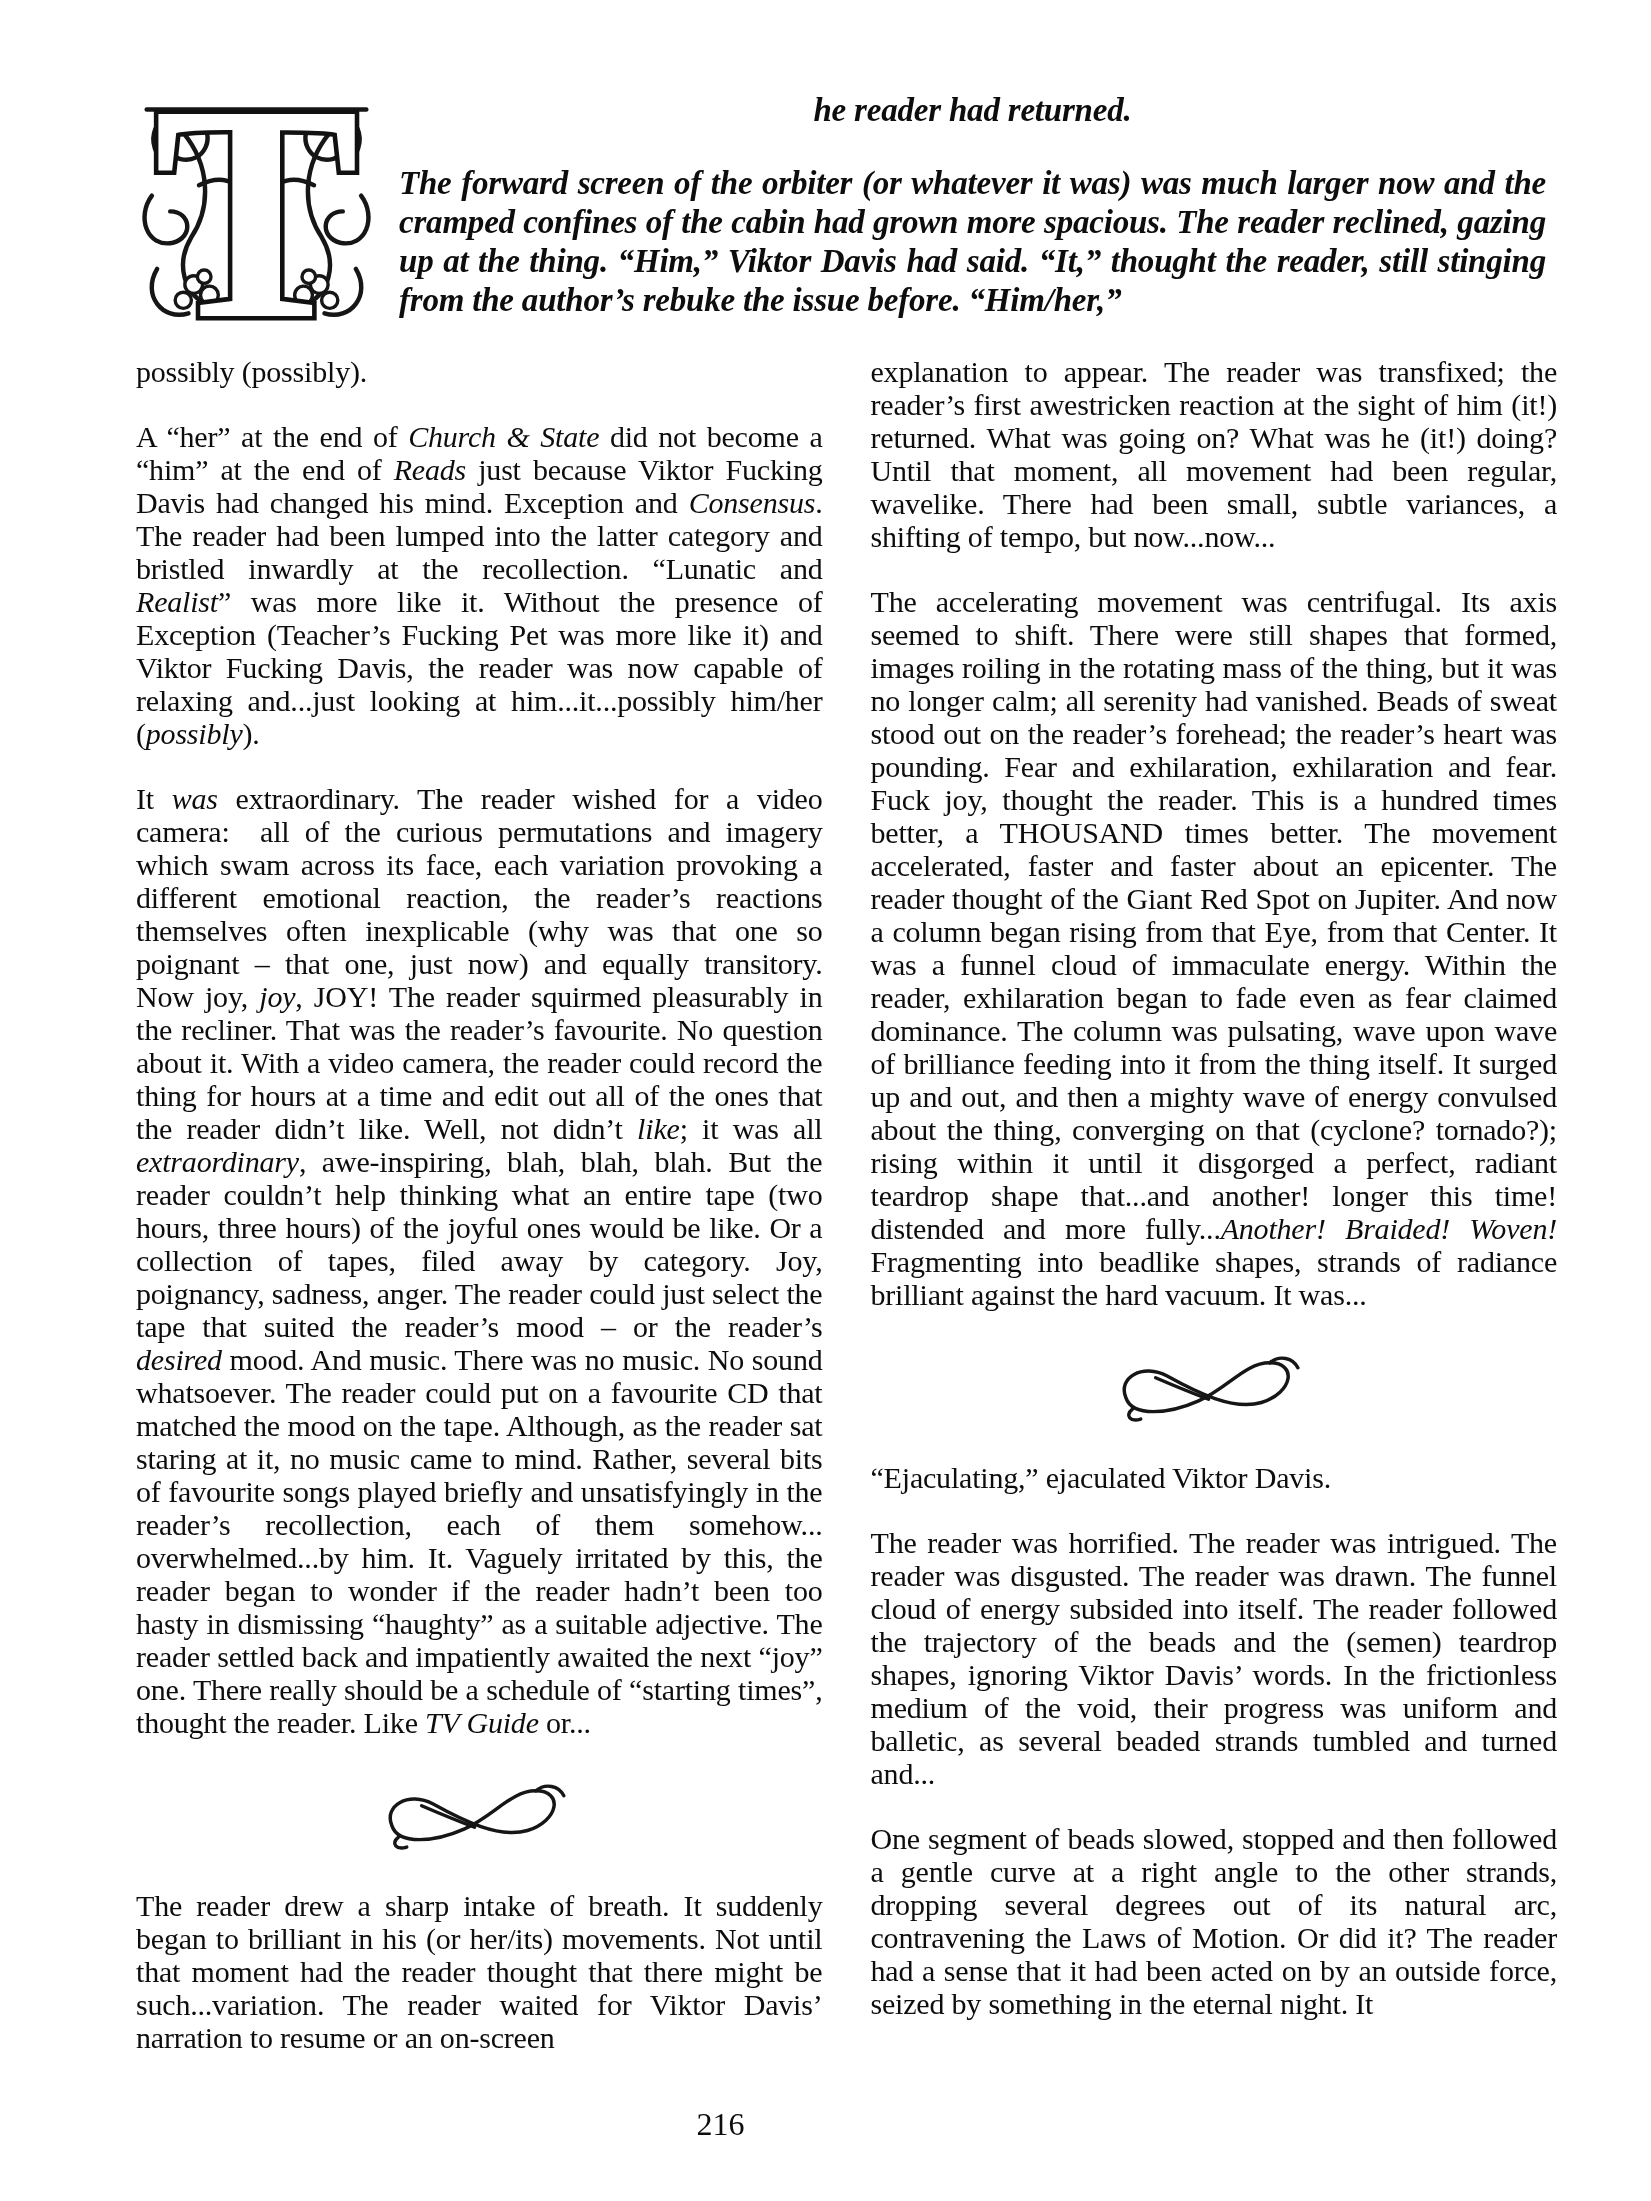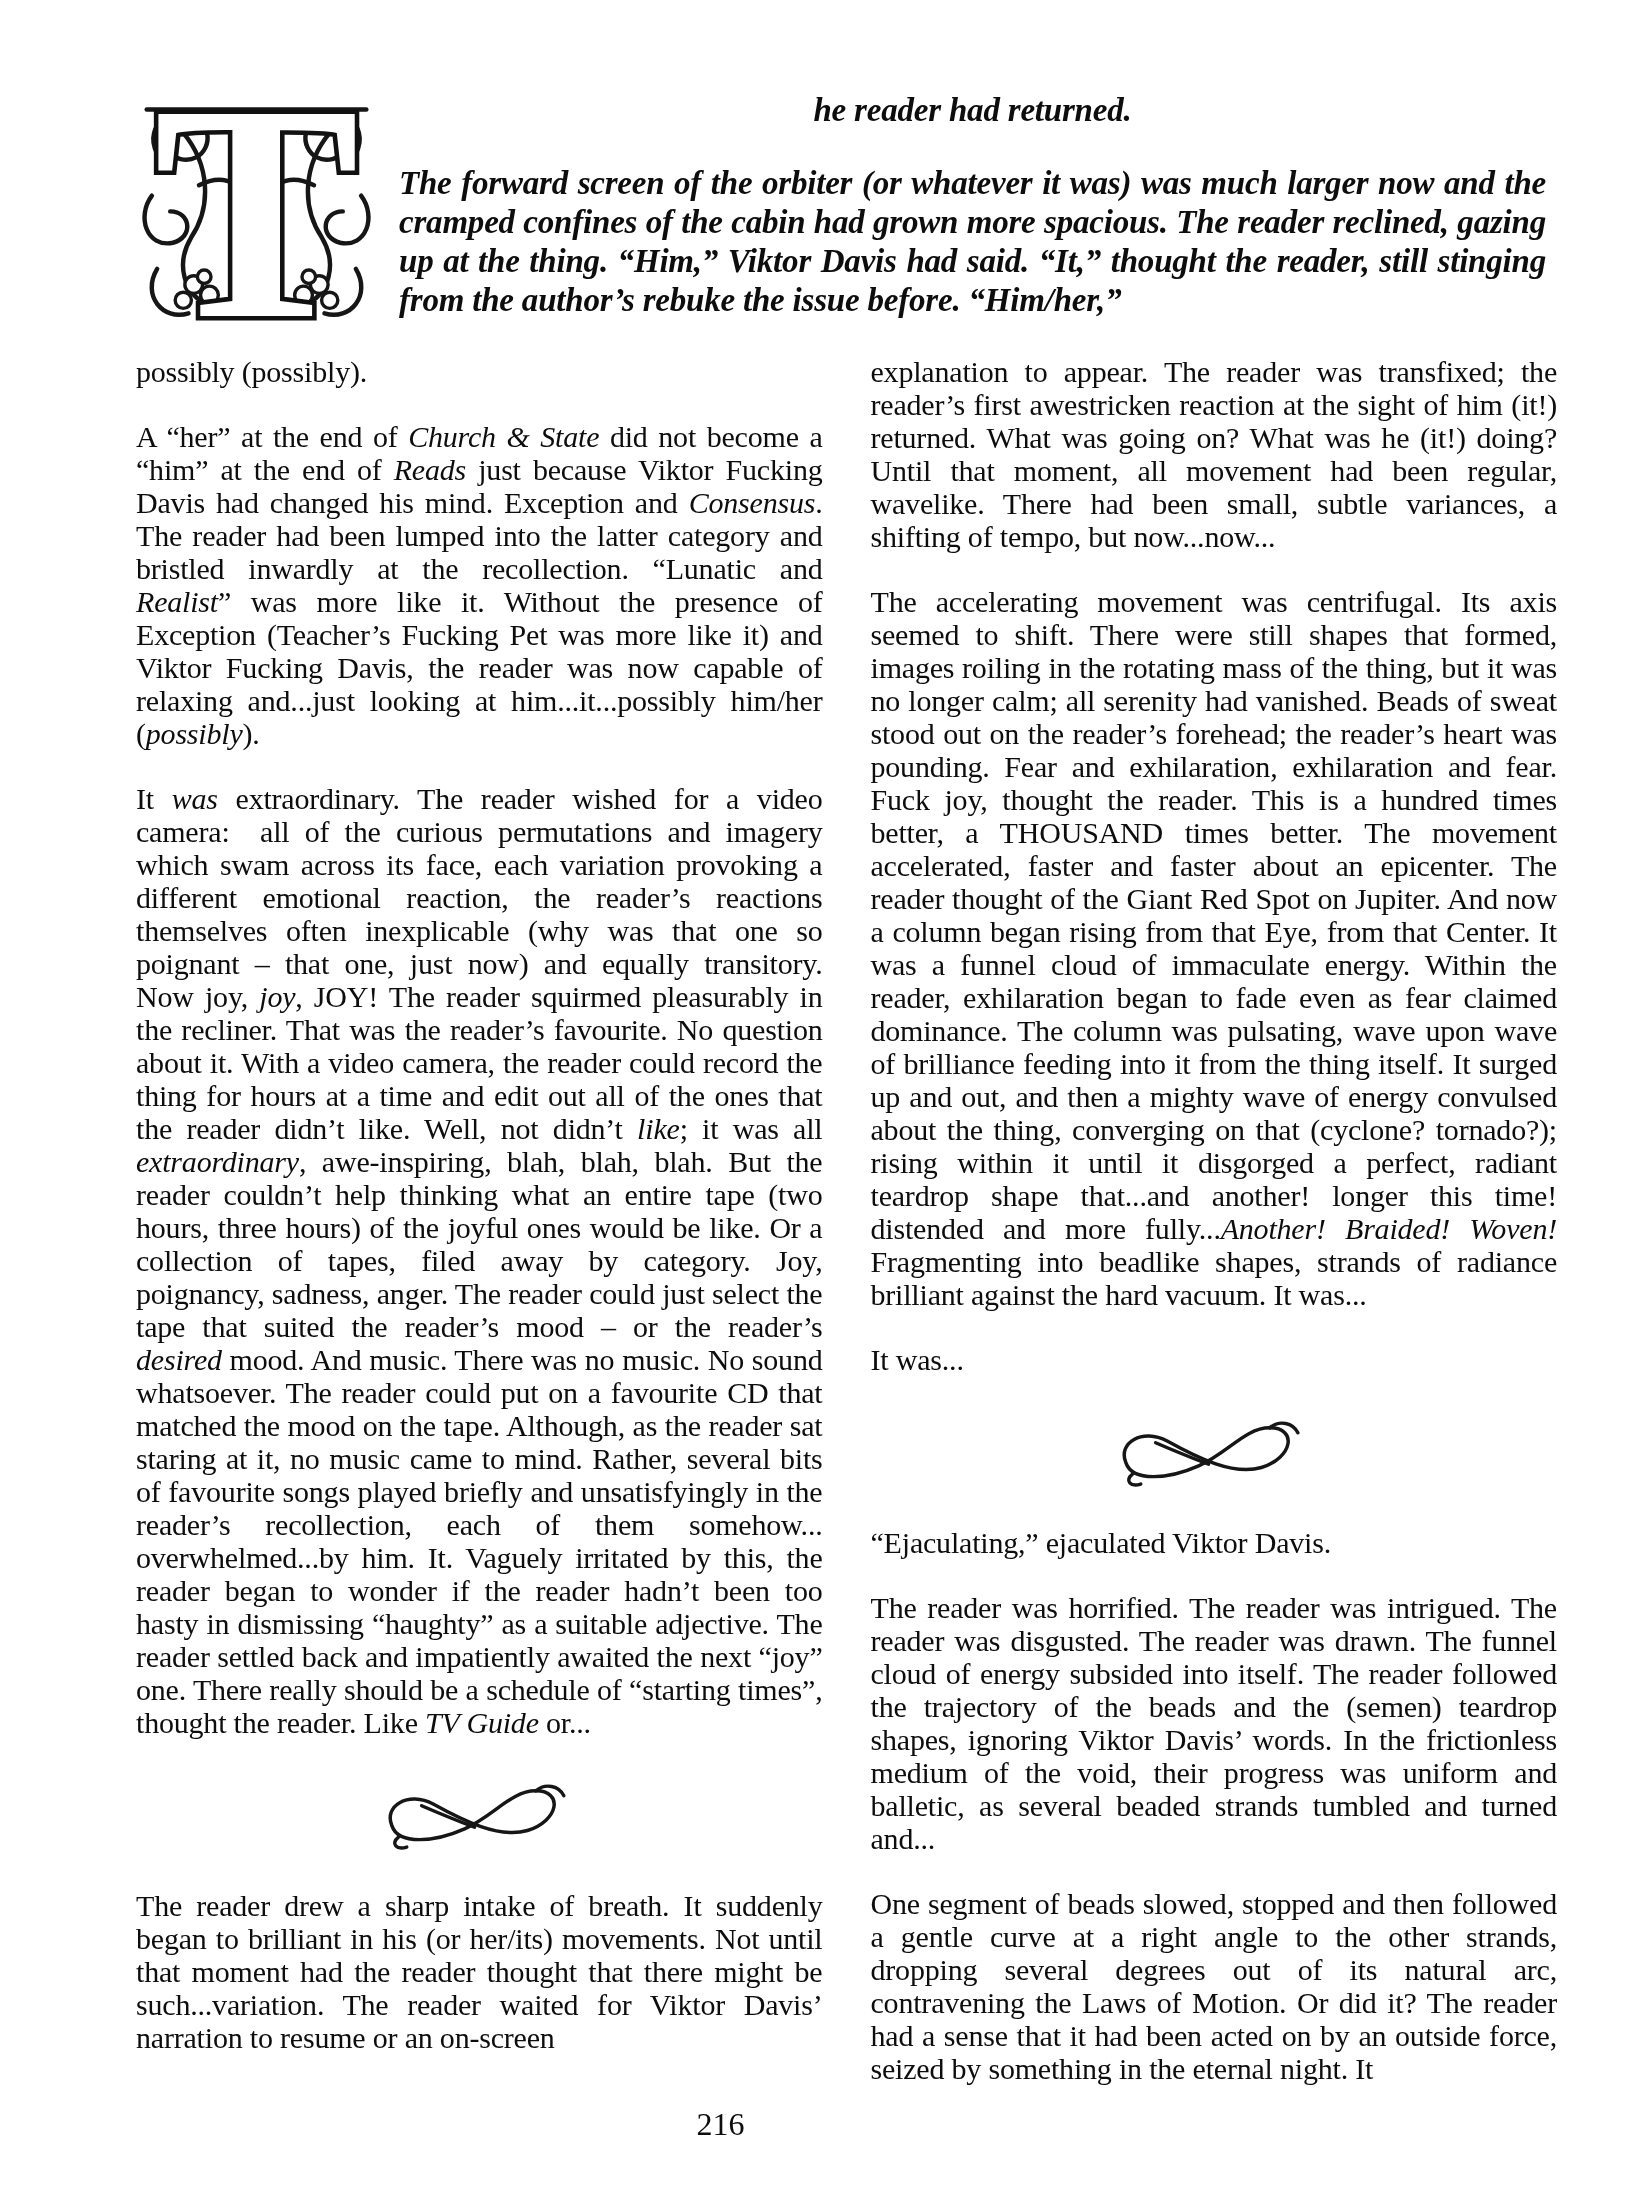--- a/index.html
+++ b/index.html
@@ -99,21 +99,20 @@
           <path d="M16,40 C11,44 15,48 21,46"></path>
           <path d="M30,21 C44,27 54,31 62,34"></path>
         </svg>
       </div>
       <p>The reader drew a sharp intake of breath. It suddenly began to brilliant in his (or her/its) movements. Not until that moment had the reader thought that there might be such...variation. The reader waited for Viktor Davis’ narration to resume or an on-screen</p>
     </div>
 
     <div class="col">
       <p>explanation to appear. The reader was transfixed; the reader’s first awestricken reaction at the sight of him (it!) returned. What was going on? What was he (it!) doing? Until that moment, all movement had been regular, wavelike. There had been small, subtle variances, a shifting of tempo, but now...now...</p>
       <p>The accelerating movement was centrifugal. Its axis seemed to shift. There were still shapes that formed, images roiling in the rotating mass of the thing, but it was no longer calm; all serenity had vanished. Beads of sweat stood out on the reader’s forehead; the reader’s heart was pounding. Fear and exhilaration, exhilaration and fear. Fuck joy, thought the reader. This is a hundred times better, a THOUSAND times better. The movement accelerated, faster and faster about an epicenter. The reader thought of the Giant Red Spot on Jupiter. And now a column began rising from that Eye, from that Center. It was a funnel cloud of immaculate energy. Within the reader, exhilaration began to fade even as fear claimed dominance. The column was pulsating, wave upon wave of brilliance feeding into it from the thing itself. It surged up and out, and then a mighty wave of energy convulsed about the thing, converging on that (cyclone? tornado?); rising within it until it disgorged a perfect, radiant teardrop shape that...and another! longer this time! distended and more fully...<i>Another! Braided! Woven!</i> Fragmenting into beadlike shapes, strands of radiance brilliant against the hard vacuum. It was...</p>
-      <p>It was...</p>
       <div class="flourish">
         <svg width="217" height="86" viewBox="0 0 130 52" fill="none" stroke="#161616" stroke-width="2.1" stroke-linecap="round">
           <path d="M12,33 C7,21 22,12 37,20 C55,30 77,41 94,36 C113,30 116,12 99,12 C84,12 74,27 56,35 C38,43 16,45 12,33"></path>
           <path d="M99,12 C105,7 113,9 116,15"></path>
           <path d="M16,40 C11,44 15,48 21,46"></path>
           <path d="M30,21 C44,27 54,31 62,34"></path>
         </svg>
       </div>
       <p>“Ejaculating,” ejaculated Viktor Davis.</p>
       <p>The reader was horrified. The reader was intrigued. The reader was disgusted. The reader was drawn. The funnel cloud of energy subsided into itself. The reader followed the trajectory of the beads and the (semen) teardrop shapes, ignoring Viktor Davis’ words. In the frictionless medium of the void, their progress was uniform and balletic, as several beaded strands tumbled and turned and...</p>

